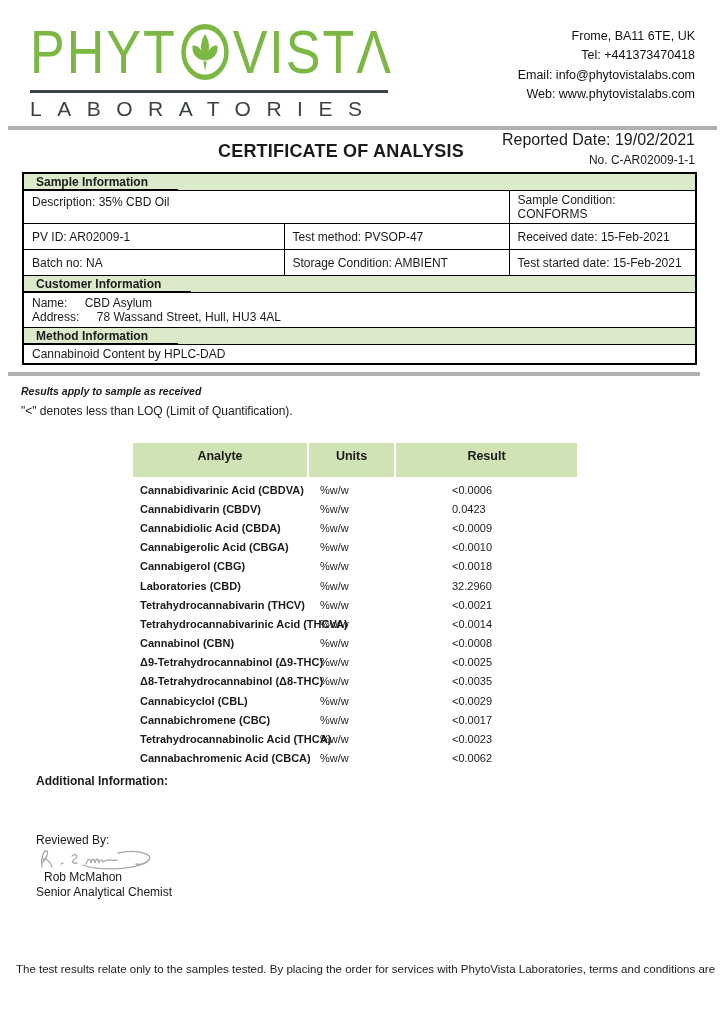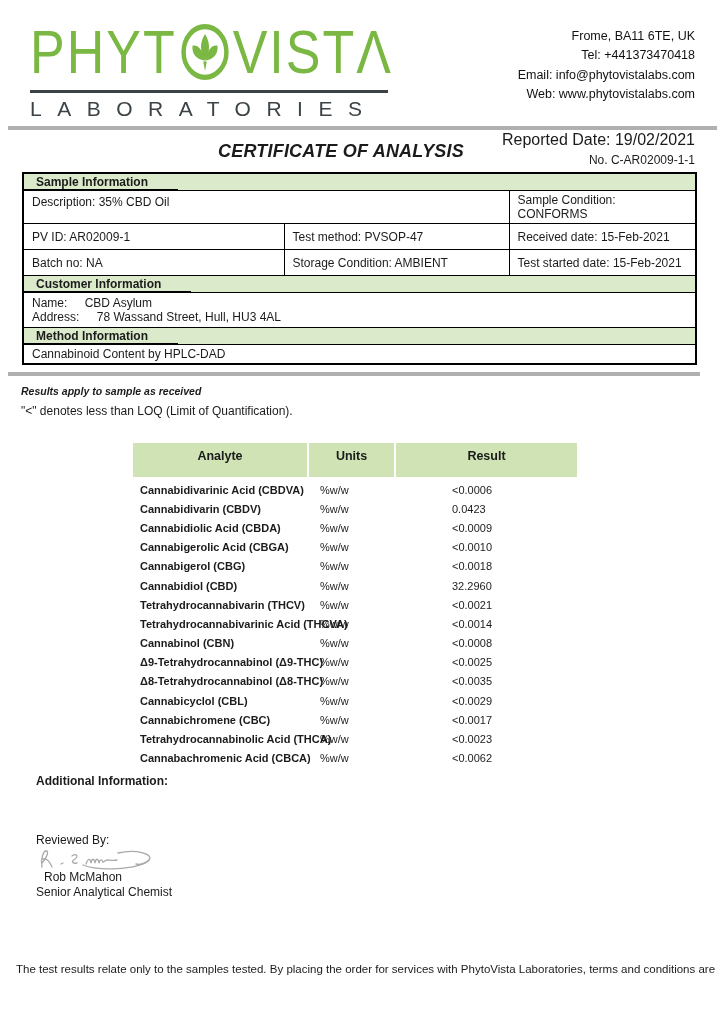--- a/index.html
+++ b/index.html
@@ -15,21 +15,21 @@
   .logo-rule { margin-top:6px; width:358px; height:3px; background:var(--brand-dark); }
   .logo-sub { margin-top:4px; font-size:21px; letter-spacing:15.5px; color:var(--brand-dark); white-space:nowrap; }
 
   .contact { position:absolute; top:27px; right:30px; text-align:right; font-size:12.5px; line-height:19.3px; color:#111; }
 
   .divider { position:absolute; height:4px; background:var(--divider); }
   .divider.top { left:8px; top:126px; width:709px; }
   .divider.mid { left:8px; top:372px; width:692px; }
 
   .reported-date { position:absolute; top:131px; right:30px; font-size:16px; }
-  .coa-title { position:absolute; top:141px; left:0; width:682px; text-align:center; font-size:18px; font-weight:bold; letter-spacing:0.2px;font-style:italic; }
+  .coa-title { position:absolute; top:141px; left:0; width:682px; text-align:center; font-size:18px; font-weight:bold; letter-spacing:0.2px; }
   .report-no { position:absolute; top:153px; right:30px; font-size:12px; }
 
   
   .info-table { position:absolute; left:22px; top:172px; width:673px; border-collapse:collapse; table-layout:fixed; font-size:12px; }
   .info-table td { border:1.5px solid #000; padding:2px 8px; vertical-align:middle; }
   .info-table { border:2px solid #000; }
   td.sec { background:var(--bar-bg); height:17px; padding:0; vertical-align:top; }
   td.sec span { display:inline-block; font-weight:bold; padding:1px 30px 0 12px; border-bottom:1.5px solid #000; }
   td.desc { height:27px; vertical-align:top; padding-top:4px; }
   .info-table .r3 td { height:26px; }
@@ -179,21 +179,21 @@
           <span class="a">Cannabigerolic Acid (CBGA)</span>
           <span class="u">%w/w</span>
           <span class="r">&lt;0.0010</span>
         </div>
       <div class="res-row">
           <span class="a">Cannabigerol (CBG)</span>
           <span class="u">%w/w</span>
           <span class="r">&lt;0.0018</span>
         </div>
       <div class="res-row">
-          <span class="a">Cannabidiol (CBD)</span>
+          <span class="a">Laboratories (CBD)</span>
           <span class="u">%w/w</span>
           <span class="r">32.2960</span>
         </div>
       <div class="res-row">
           <span class="a">Tetrahydrocannabivarin (THCV)</span>
           <span class="u">%w/w</span>
           <span class="r">&lt;0.0021</span>
         </div>
       <div class="res-row">
           <span class="a">Tetrahydrocannabivarinic Acid (THCVA)</span>

